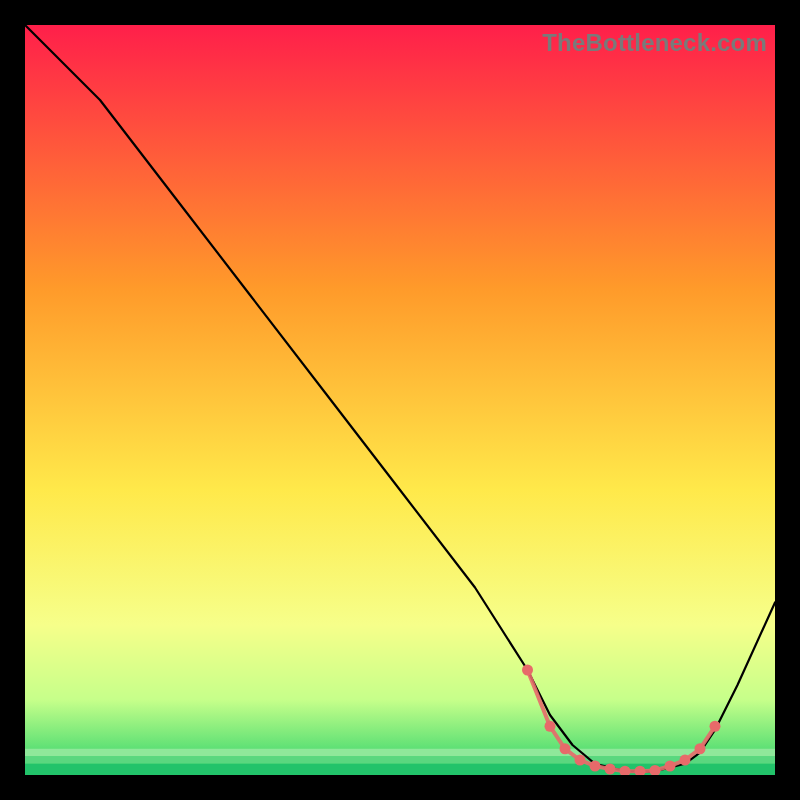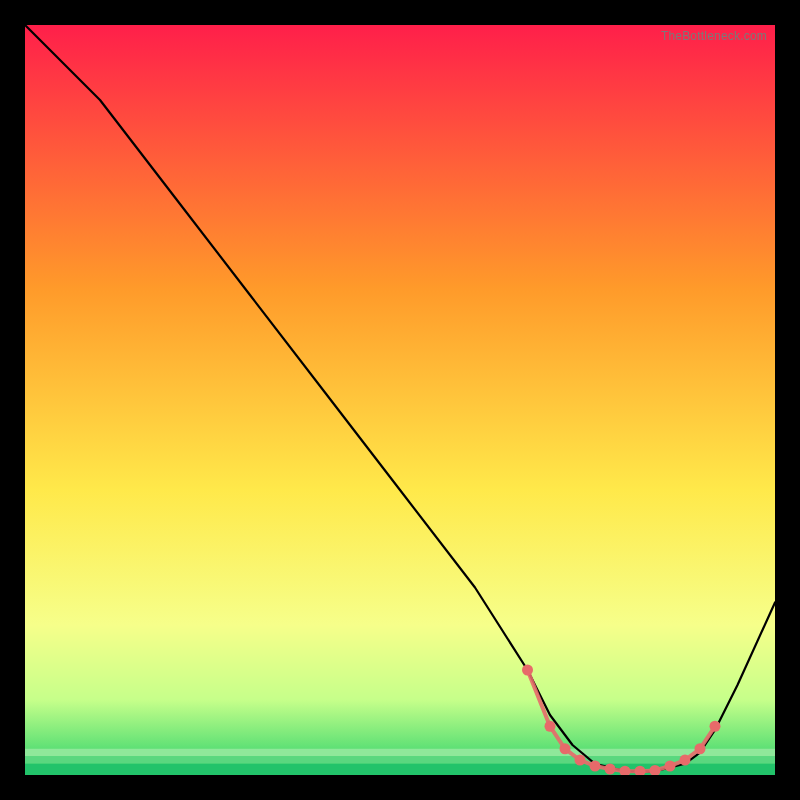--- a/index.html
+++ b/index.html
@@ -17,22 +17,22 @@
     top: 25px;
     width: 750px;
     height: 750px;
     background: #000;
   }
   .watermark {
     position: absolute;
     top: 4px;
     right: 8px;
     color: #7a7a7a;
-    font-size: 12px;
-    font-weight: 400;
+    font-size: 24px;
+    font-weight: 700;
     letter-spacing: 0.2px;
     z-index: 10;
     margin-left: 44px;
   }
   svg {
     position: absolute;
     left: 0;
     top: 0;
   }
 </style>

